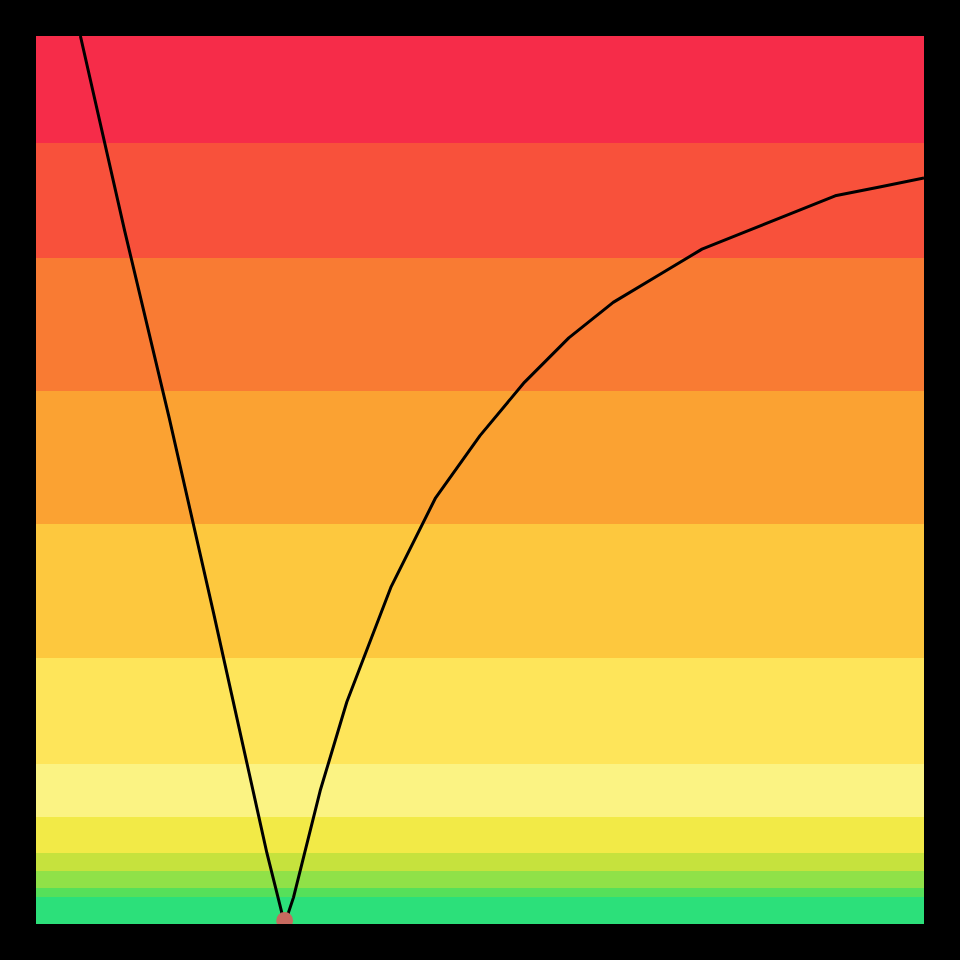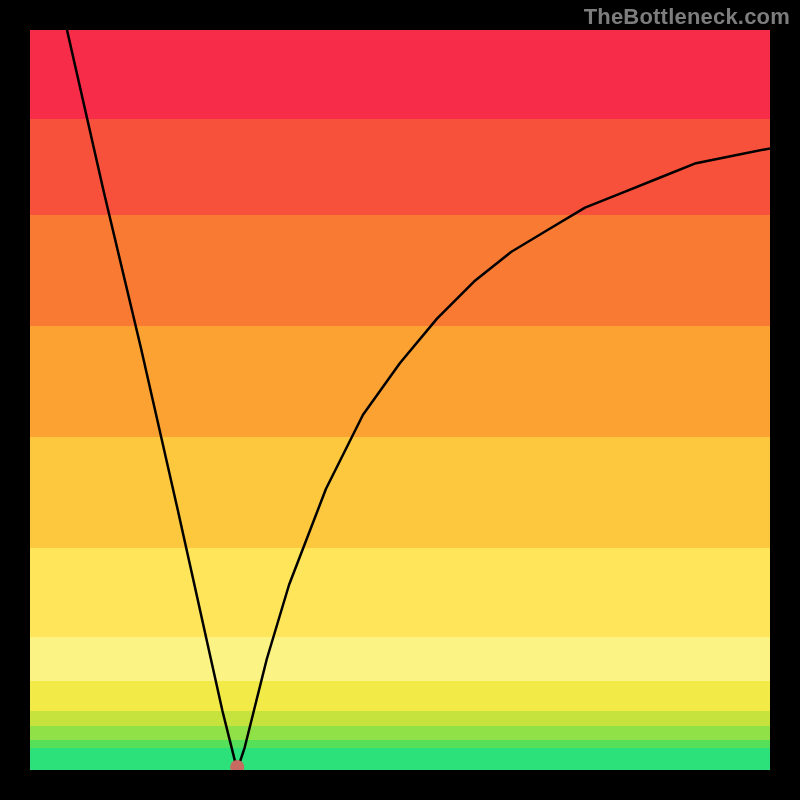--- a/index.html
+++ b/index.html
@@ -33,21 +33,20 @@
     left: 30px;
     top: 30px;
     width: 740px;
     height: 740px;
   }
 </style>
 </head>
 <body>
 
 <div class="frame">
-  <div class="attribution">TheBottleneck.com</div>
   <svg class="plot" viewBox="0 0 740 740">
     <defs>
       <linearGradient id="bg-grad" x1="0" y1="1" x2="0" y2="0">
           <stop offset="0%" stop-color="#2ce07a"></stop>
           <stop offset="3%" stop-color="#2ce07a"></stop>
           <stop offset="3%" stop-color="#56e05a"></stop>
           <stop offset="4%" stop-color="#56e05a"></stop>
           <stop offset="4%" stop-color="#90e148"></stop>
           <stop offset="6%" stop-color="#90e148"></stop>
           <stop offset="6%" stop-color="#c6e23d"></stop>

